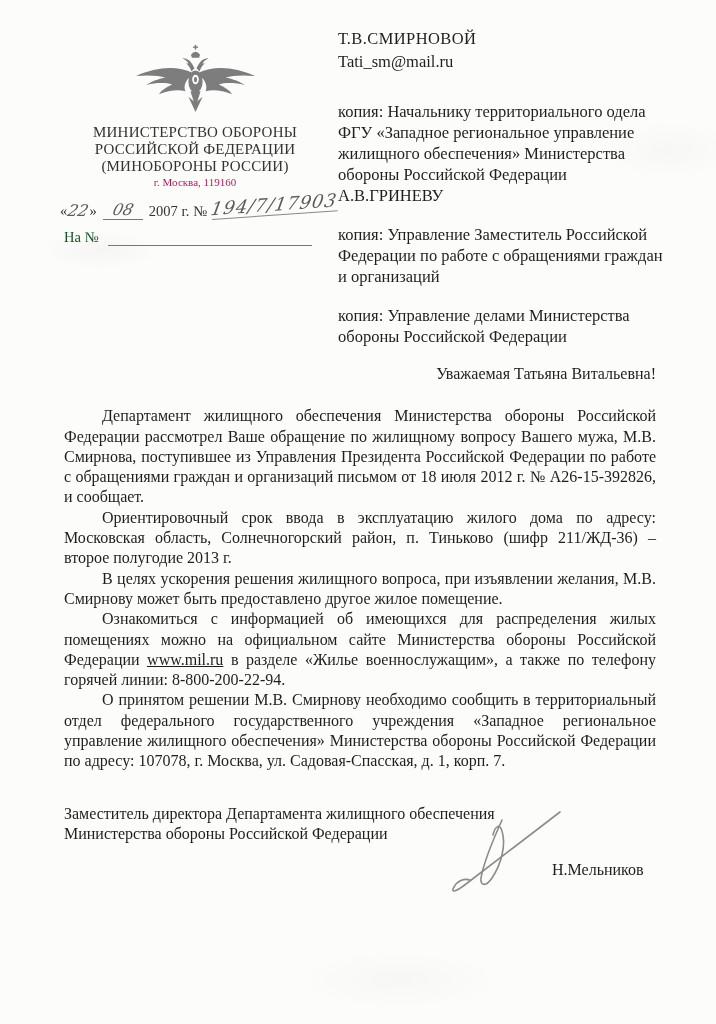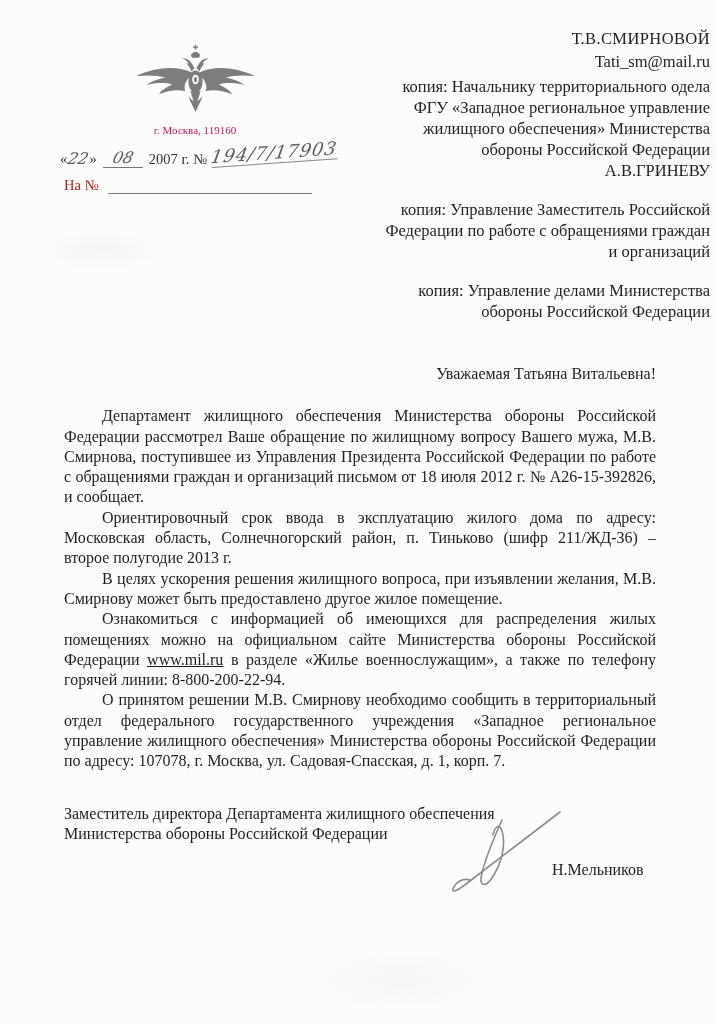--- a/index.html
+++ b/index.html
@@ -50,37 +50,37 @@
     display:inline-block;width:62px;margin:0 6px;
     border-bottom:1px solid #777;text-align:center;
   }
   .hand-month{font-size:16px;}
   .num-slot{
     display:inline-block;margin-left:5px;border-bottom:1px solid #888;
     transform:rotate(-4deg);transform-origin:left bottom;
   }
   .hand-number{font-size:18px;letter-spacing:1px;}
   .ref-line{
-    margin-top:9px;font-size:14.5px;color:#b91c1c;
+    margin-top:9px;font-size:14.5px;color:#14532d;
     display:flex;align-items:flex-end;padding-left:12px;
   }
   .ref-underline{
     display:inline-block;width:204px;margin-left:10px;
     border-bottom:1px solid #777;height:14px;
   }
 
   
   .recipients{
     position:absolute;top:28px;left:338px;width:372px;
-    text-align:right;font-size:16.5px;line-height:21px;color:#1f1f1f;
+    text-align:left;font-size:16.5px;line-height:21px;color:#1f1f1f;
   }
   .addressee-name{letter-spacing:.4px;}
   .addressee-email{margin-top:2px;}
   .copy-block{white-space:pre-line;margin-top:18px;}
-  .copy-block.first{margin-top:4px;}
+  .copy-block.first{margin-top:29px;}
 
   
   .letter-body{
     position:absolute;top:364px;left:64px;width:592px;
     font-size:16px;line-height:20.3px;color:#1e1e1e;
     text-align:justify;
   }
   .salutation{text-align:right;margin-bottom:22px;}
   .para{text-indent:38px;margin:0;}
   .mil-link{color:#1e1e1e;}
@@ -115,20 +115,23 @@
 
         <ellipse cx="121" cy="74" rx="14" ry="22"></ellipse>
 
         <path d="M111 93 L121 124 L131 93 Z"></path>
         <path d="M107 104 L121 134 L135 104 L121 116 Z"></path>
 
         <ellipse cx="121" cy="70" rx="6.5" ry="9.5" fill="#fcfcfa"></ellipse>
         <ellipse cx="121" cy="70" rx="3" ry="5.5" fill="#7d7d7d"></ellipse>
       </g>
     </svg>
+    <div class="org-name">МИНИСТЕРСТВО ОБОРОНЫ
+РОССИЙСКОЙ ФЕДЕРАЦИИ
+(МИНОБОРОНЫ РОССИИ)</div>
     <div class="city-line">г. Москва, 119160</div>
 
     <div class="date-line">
       <span>«</span>
       <span class="hand hand-day">22</span>
       <span>»</span>
       <span class="month-slot"><span class="hand hand-month">08</span></span>
       <span>2007 г. №</span>
       <span class="num-slot"><span class="hand hand-number">194/7/17903</span></span>
     </div>

